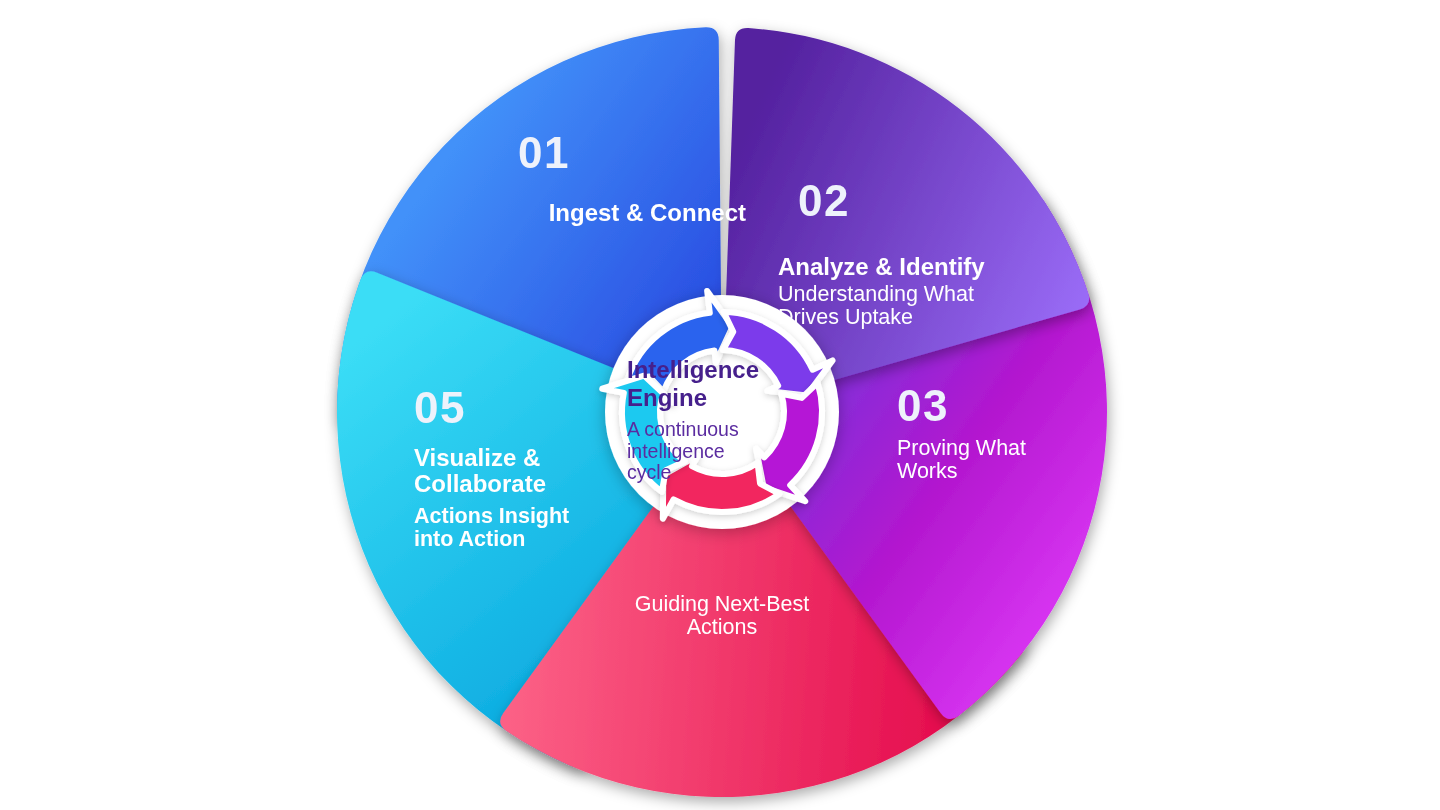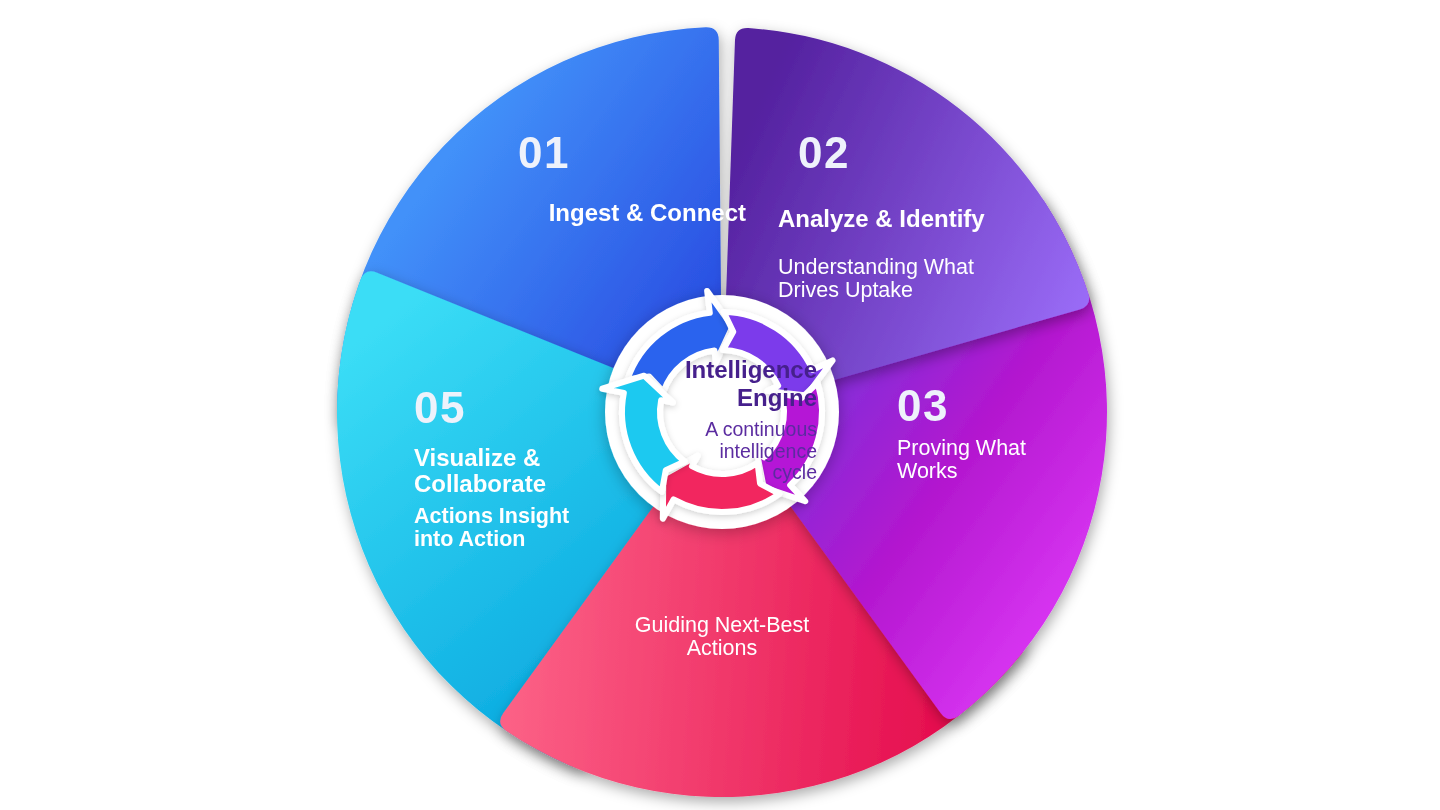--- a/index.html
+++ b/index.html
@@ -10,39 +10,39 @@
   }
   .stage svg{position:absolute;left:0;top:0;}
   .seg{position:absolute;color:#ffffff;}
   .seg .num{
     font-size:44px;font-weight:700;line-height:46px;letter-spacing:1.5px;color:#eef2fb;
   }
   .seg .stitle{
     font-size:24px;font-weight:700;line-height:26px;white-space:pre-line;margin-top:30px;
   }
   .seg .ssub{
-    font-size:21.5px;font-weight:400;line-height:22.5px;white-space:pre-line;margin-top:24px;
+    font-size:21.5px;font-weight:400;line-height:22.5px;white-space:pre-line;margin-top:3px;
   }
   
   .s1{left:486px;top:130px;width:260px;text-align:left;}
   .s1 .num{margin-left:32px;}
   .s1 .stitle{margin-top:24px;text-align:right;}
   .s1 .ssub{margin-top:5px;}
   .s2{left:778px;top:130px;width:250px;}
-  .s2 .num{margin-left:20px;}
+  .s2 .num{margin-left:20px;margin-top:48px;}
   .s3{left:897px;top:383px;width:190px;}
   .s3 .stitle{margin-top:16px;}
   .s3 .ssub{margin-top:8px;}
   .s4{left:563px;top:590px;width:318px;text-align:center;}
   .s5{left:414px;top:385px;width:200px;}
   .s5 .stitle{margin-top:14px;}
   .s5 .ssub{margin-top:8px;font-weight:700;}
   
   .hub-text{
-    position:absolute;left:627px;top:356px;width:190px;text-align:right;
+    position:absolute;left:627px;top:356px;width:190px;text-align:left;
   }
   .hub-title{
     font-size:24px;font-weight:700;line-height:28px;white-space:pre-line;
     color:var(--hub-title,#46208c);
   }
   .hub-sub{
     font-size:19.5px;font-weight:400;line-height:21.5px;white-space:pre-line;margin-top:7px;
     color:var(--hub-sub,#5b2ca0);
   }
 </style>

